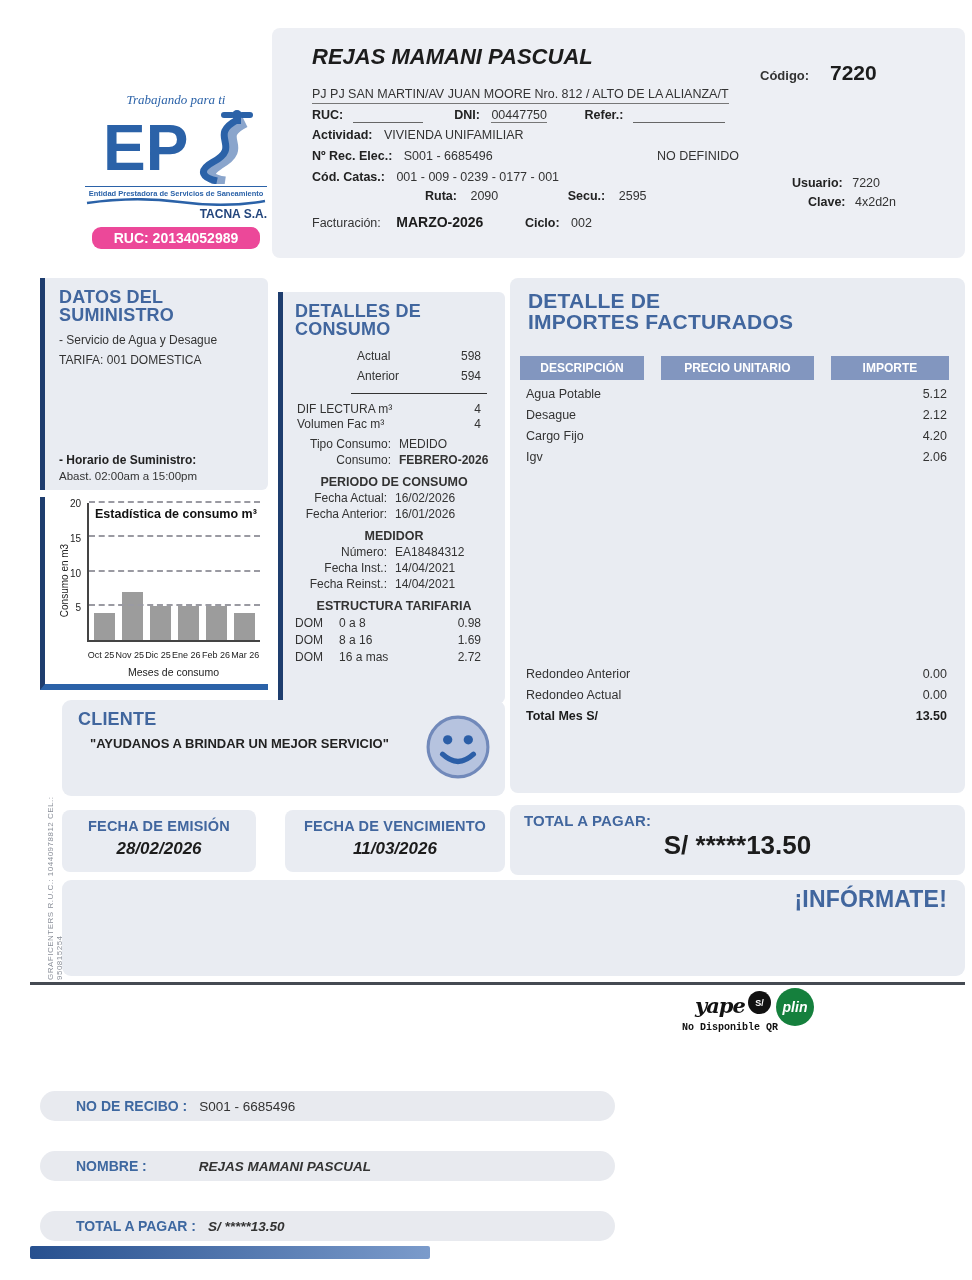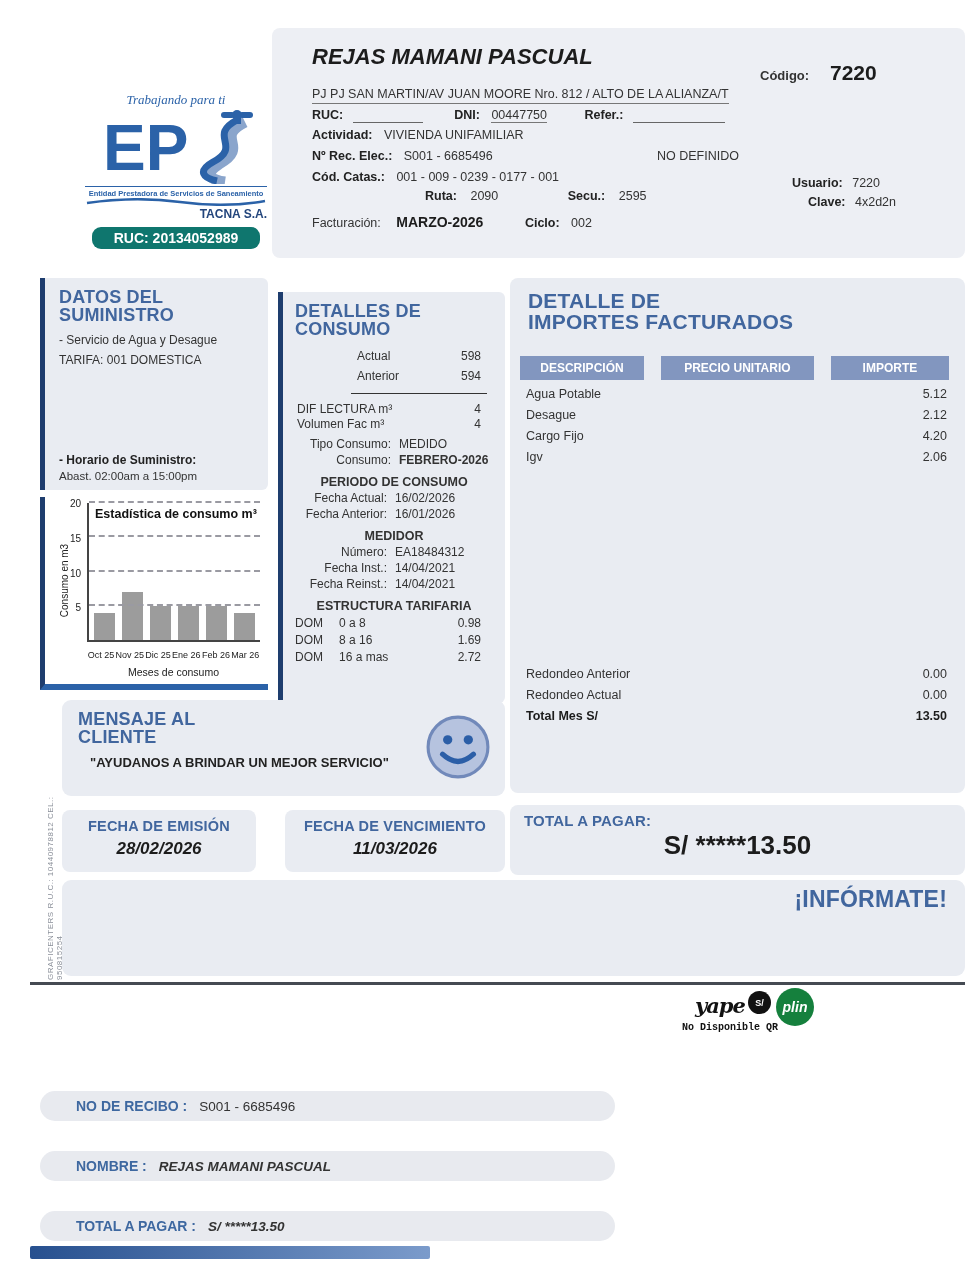--- a/index.html
+++ b/index.html
@@ -14,21 +14,21 @@
   .val{color:#333;text-align:right;}
   
   #header-box{left:272px;top:28px;width:693px;height:230px;border-radius:8px;background:#edeff4;}
   #header-box .row{position:absolute;font-size:12.5px;white-space:nowrap;}
   .u-line{display:inline-block;border-bottom:1px solid #666;height:12px;vertical-align:bottom;}
   
   #logo-block{left:85px;top:92px;width:182px;text-align:center;}
   #tagline{color:#2b62a8;font-style:italic;font-size:13px;font-family:"Liberation Serif",serif;}
   #logo-sub{border-top:1.5px solid #2b62a8;margin-top:2px;padding-top:2px;font-size:7.5px;font-weight:bold;color:#2b62a8;}
   #logo-company{text-align:right;font-size:12px;font-weight:bold;color:#23457c;margin-top:1px;}
-  #ruc-band{margin:6px auto 0;width:168px;background:#0f766e;color:#fff;font-weight:bold;font-size:14px;border-radius:9px;padding:3px 0;text-align:center;}
+  #ruc-band{margin:6px auto 0;width:168px;background:#ec4899;color:#fff;font-weight:bold;font-size:14px;border-radius:9px;padding:3px 0;text-align:center;}
   
   #suministro{left:40px;top:278px;width:228px;height:212px;padding:10px 0 0 14px;box-sizing:border-box;}
   
   #chart-panel{left:40px;top:497px;width:228px;height:193px;background:#fff;border-left:5px solid #1e3d6e;border-bottom:6px solid #2b62a8;box-sizing:border-box;border-radius:0;}
   #chart-plot{position:absolute;left:42px;top:6px;right:8px;bottom:42px;border-left:2px solid #444;border-bottom:2px solid #444;}
   .gridline{position:absolute;left:0;right:0;border-top:2px dashed #9a9aa2;}
   .bars{position:absolute;left:0;right:0;top:0;bottom:0;display:flex;align-items:flex-end;justify-content:space-around;padding:0 2px;}
   .bar{width:21px;}
   #chart-yaxis{position:absolute;left:12px;top:6px;bottom:42px;width:28px;}
   .ytick{position:absolute;right:4px;transform:translateY(50%);font-size:10px;color:#222;}
@@ -303,21 +303,20 @@
         </div>
       <div class="imp-row b" style="color:#1c1c1c;">
           <span>Total Mes S/</span>
           <span>13.50</span>
         </div>
     </div>
   </div>
 
   <div id="mensaje" class="panel">
     <div class="heading" style="font-size:18px;">
-      <div>MENSAJE AL</div>
       <div>CLIENTE</div>
     </div>
     <div class="b" style="font-size:13px;margin-top:8px;margin-left:12px;color:#222;">"AYUDANOS A BRINDAR UN MEJOR SERVICIO"</div>
     <div class="abs" style="right:14px;top:14px;">
       <svg width="66" height="66" viewBox="0 0 64 64">
         <circle cx="32" cy="32" r="29" fill="#b6c3df" stroke="#7189ba" stroke-width="3"></circle>
         <circle cx="22" cy="25" r="4.5" fill="#2b5ea7"></circle>
         <circle cx="42" cy="25" r="4.5" fill="#2b5ea7"></circle>
         <path d="M17 39 Q32 53 47 39" stroke="#2b5ea7" stroke-width="5" fill="none" stroke-linecap="round"></path>
       </svg>
@@ -346,21 +345,21 @@
 
   <div id="yape-text">yape</div>
   <div id="yape-badge">S/</div>
   <div id="plin-badge">plin</div>
   <div id="qr-note">No Disponible QR</div>
 
   <div class="sum-bar" style="top:1091px;">
     <span class="s-lbl">NO DE RECIBO :</span>
     <span class="s-val">S001 - 6685496</span>
   </div>
-  <div class="sum-bar" style="top:1151px;">
+  <div class="sum-bar" style="top:1151px;gap:40px;">
     <span class="s-lbl">NOMBRE :</span>
     <span class="s-val b i">REJAS MAMANI PASCUAL</span>
   </div>
   <div class="sum-bar" style="top:1211px;">
     <span class="s-lbl">TOTAL A PAGAR :</span>
     <span class="s-val b i">S/ *****13.50</span>
   </div>
   <div id="bottom-strip"></div>
 
 </div>

